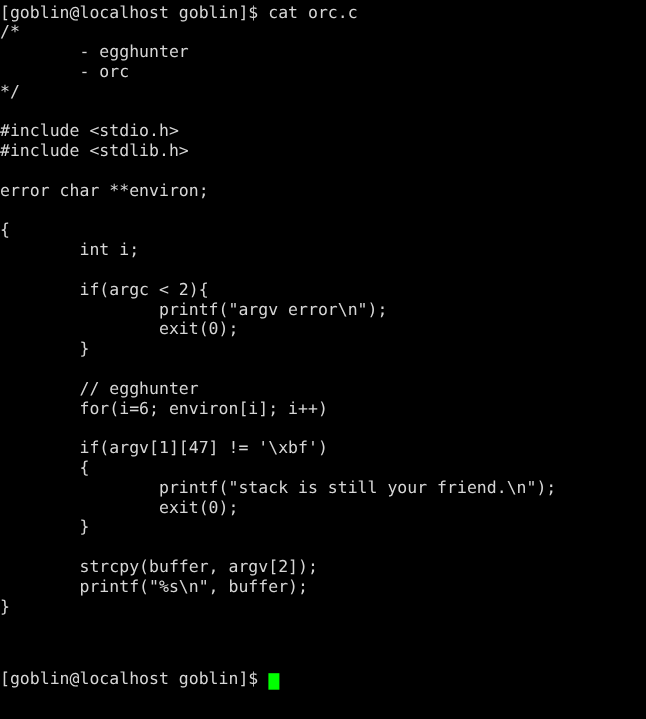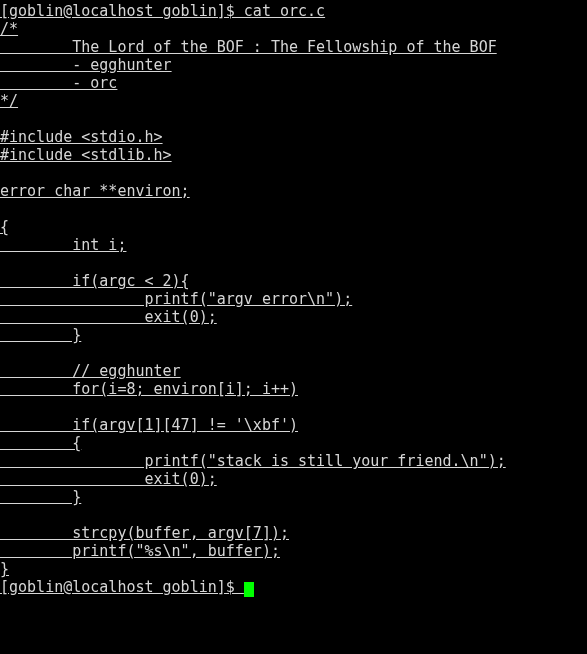--- a/index.html
+++ b/index.html
@@ -19,84 +19,83 @@
     color: #d6d6d6;
     letter-spacing: 0px;
     padding: 0;
     box-sizing: border-box;
   }
   #screen {
     position: absolute;
     left: 0px;
     top: 2px;
     width: 573px;
-    text-decoration: underline;
   }
   .line {
     height: 18px;
     line-height: 18px;
     white-space: pre;
     font-family: "DejaVu Sans Mono", "Liberation Mono", monospace;
     font-size: 15px;
     color: #d6d6d6;
     margin: 0;
     padding: 0;
   }
   .line.blank {
     height: 18px;
   }
   .prompt-line {
     height: 18px;
     line-height: 18px;
     white-space: pre;
     display: block;
+    margin-top: 48px;
   }
   .cursor {
     display: inline-block;
     width: 10px;
     height: 15px;
     background: #00ff00;
     vertical-align: text-bottom;
     margin-bottom: -1px;
   }
 </style>
 </head>
 <body>
 
 <div id="terminal">
   <div id="screen">
     <div class="line">[goblin@localhost goblin]$ cat orc.c</div>
     <div id="file-output">
         <div class="line">/*</div>
-        <div class="line">        The Lord of the BOF : The Fellowship of the BOF</div>
         <div class="line">        - egghunter</div>
         <div class="line">        - orc</div>
         <div class="line">*/</div>
         <div class="line blank"></div>
         <div class="line">#include &lt;stdio.h&gt;</div>
         <div class="line">#include &lt;stdlib.h&gt;</div>
         <div class="line blank"></div>
         <div class="line">error char **environ;</div>
         <div class="line blank"></div>
         <div class="line">{</div>
         <div class="line">        int i;</div>
         <div class="line blank"></div>
         <div class="line">        if(argc &lt; 2){</div>
         <div class="line">                printf("argv error\n");</div>
         <div class="line">                exit(0);</div>
         <div class="line">        }</div>
         <div class="line blank"></div>
         <div class="line">        // egghunter</div>
-        <div class="line">        for(i=8; environ[i]; i++)</div>
+        <div class="line">        for(i=6; environ[i]; i++)</div>
         <div class="line blank"></div>
         <div class="line">        if(argv[1][47] != '\xbf')</div>
         <div class="line">        {</div>
         <div class="line">                printf("stack is still your friend.\n");</div>
         <div class="line">                exit(0);</div>
         <div class="line">        }</div>
         <div class="line blank"></div>
-        <div class="line">        strcpy(buffer, argv[7]);</div>
+        <div class="line">        strcpy(buffer, argv[2]);</div>
         <div class="line">        printf("%s\n", buffer);</div>
         <div class="line">}</div>
       </div>
     <div class="prompt-line"><span>[goblin@localhost goblin]$ </span><span class="cursor"></span></div>
   </div>
 </div>
 
 </body></html>

